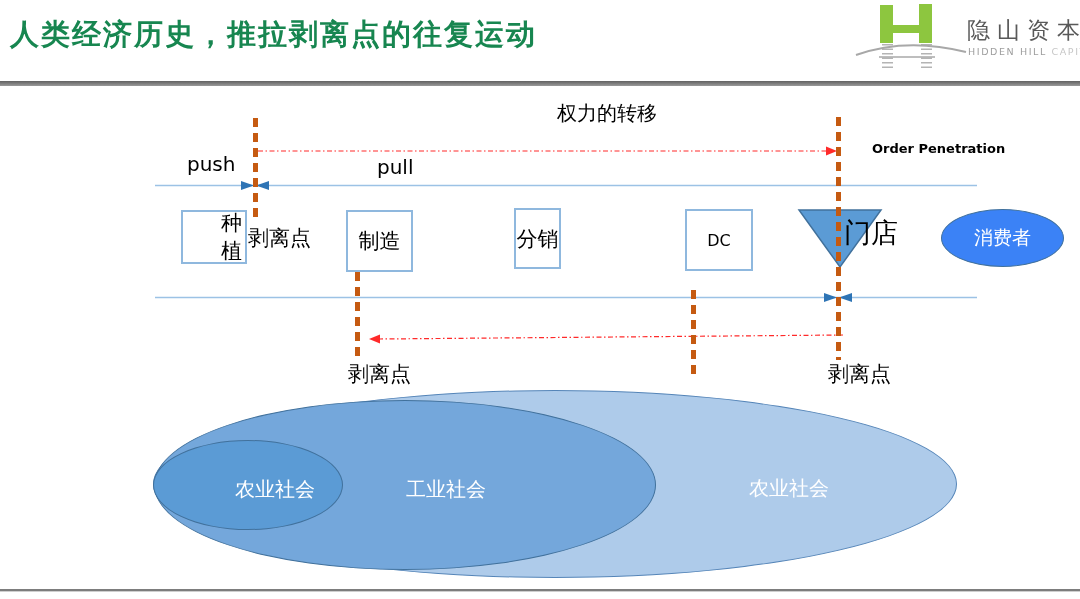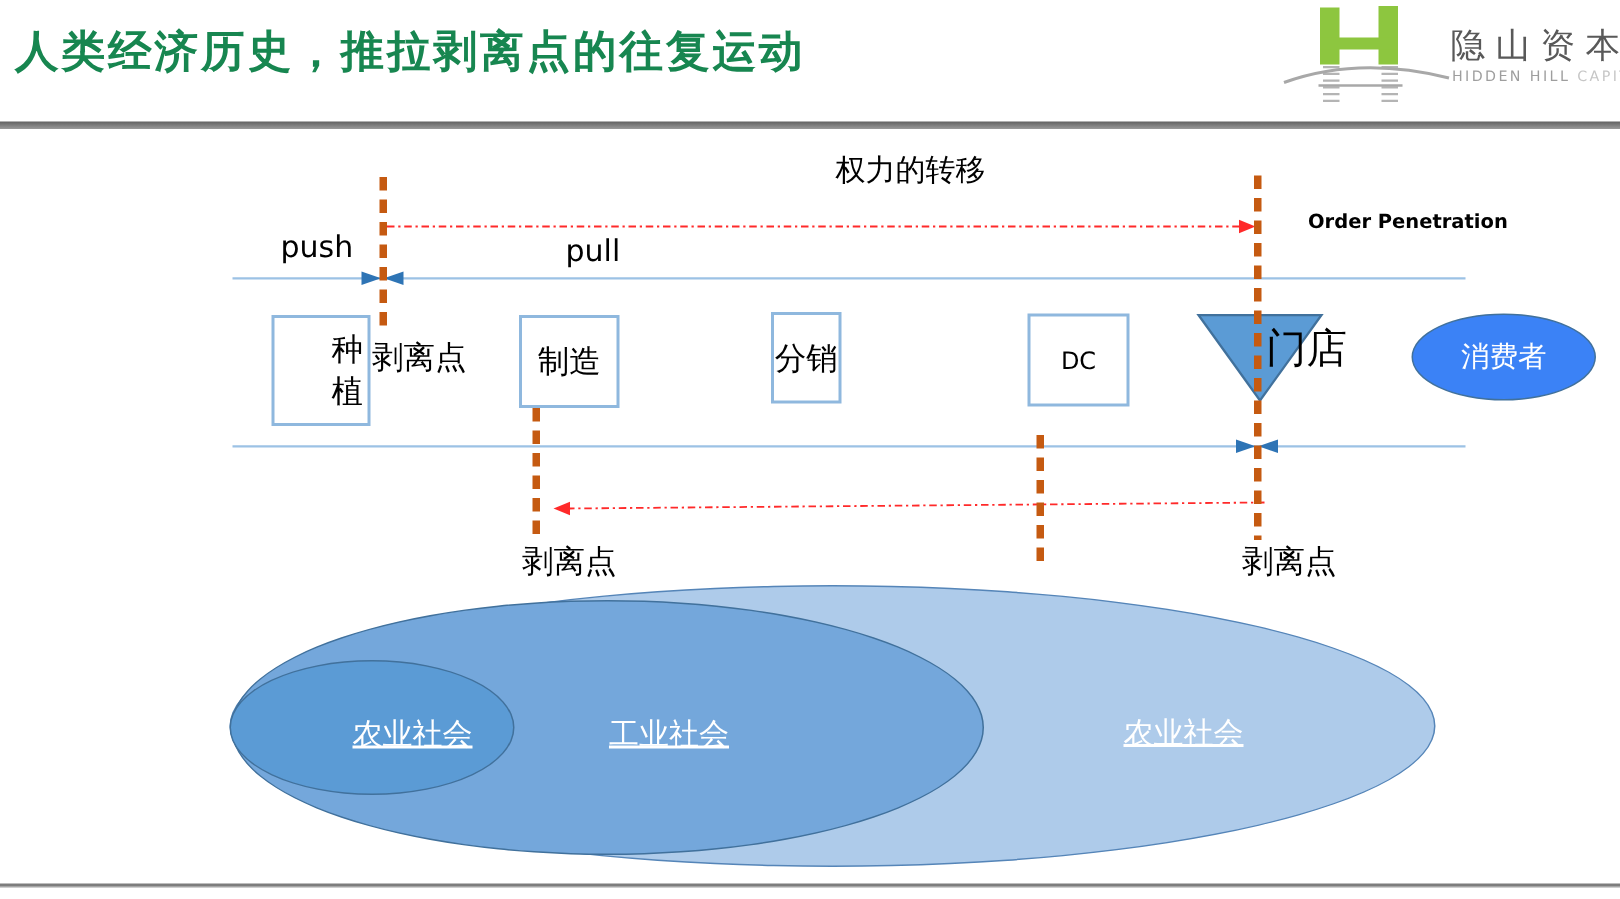--- a/index.html
+++ b/index.html
@@ -51,21 +51,21 @@
     position:absolute;left:917px;top:209px;width:123px;height:58px;
     background:#3b82f6;border:1.5px solid #41719c;border-radius:50%;
     display:flex;align-items:center;justify-content:center;
     font-size:19px;color:#fff;box-sizing:border-box;
   }
   
   .soc{position:absolute;border-radius:50%;box-sizing:border-box;}
   .soc-outer{left:153px;top:390px;width:804px;height:188px;background:#aecbea;border:1.5px solid #5585b8;}
   .soc-middle{left:154px;top:400px;width:502px;height:170px;background:#74a7db;border:1.5px solid #41719c;}
   .soc-inner{left:153px;top:440px;width:190px;height:90px;background:#5b9bd5;border:1.5px solid #41719c;}
-  .soc-lbl{position:absolute;width:160px;text-align:center;color:#fff;font-size:20px;text-decoration:underline;}
+  .soc-lbl{position:absolute;width:160px;text-align:center;color:#fff;font-size:20px;}
 </style>
 </head>
 <body>
 
 <div class="slide">
 
   <div class="title">人类经济历史，推拉剥离点的往复运动</div>
 
   <div class="logo">
     <svg width="120" height="80" viewBox="0 0 120 80">
@@ -123,21 +123,21 @@
   <div class="label-layer">
     <div class="lbl cn" style="left:533px;top:102px;font-size:20px;">权力的转移</div>
     <div class="lbl en" style="left:163px;top:153px;font-size:20px;">push</div>
     <div class="lbl en" style="left:353px;top:156px;font-size:20px;">pull</div>
     <div class="lbl en" style="left:848px;top:142px;font-size:13px;font-weight:600;">Order Penetration</div>
 
     <div class="lbl cn" style="left:224px;top:226px;font-size:21px;">剥离点</div>
     <div class="lbl cn" style="left:324px;top:362px;font-size:21px;">剥离点</div>
     <div class="lbl cn" style="left:804px;top:362px;font-size:21px;">剥离点</div>
 
-    <div class="node-box cn" style="left:157px;top:210px;width:66px;height:74px;padding-left:38px;">种植</div>
+    <div class="node-box cn" style="left:157px;top:210px;width:66px;height:54px;padding-left:38px;">种植</div>
     <div class="node-box cn" style="left:322px;top:210px;width:67px;height:62px;">制造</div>
     <div class="node-box cn" style="left:490px;top:208px;width:47px;height:61px;">分销</div>
     <div class="node-box en" style="left:661px;top:209px;width:68px;height:62px;font-size:16px;">DC</div>
     <div class="lbl cn" style="left:820px;top:217px;font-size:27px;">门店</div>
     <div class="consumer cn">消费者</div>
 
     <div class="soc-lbl cn" style="left:171px;top:476px;">农业社会</div>
     <div class="soc-lbl cn" style="left:342px;top:476px;">工业社会</div>
     <div class="soc-lbl cn" style="left:685px;top:475px;">农业社会</div>
   </div>

